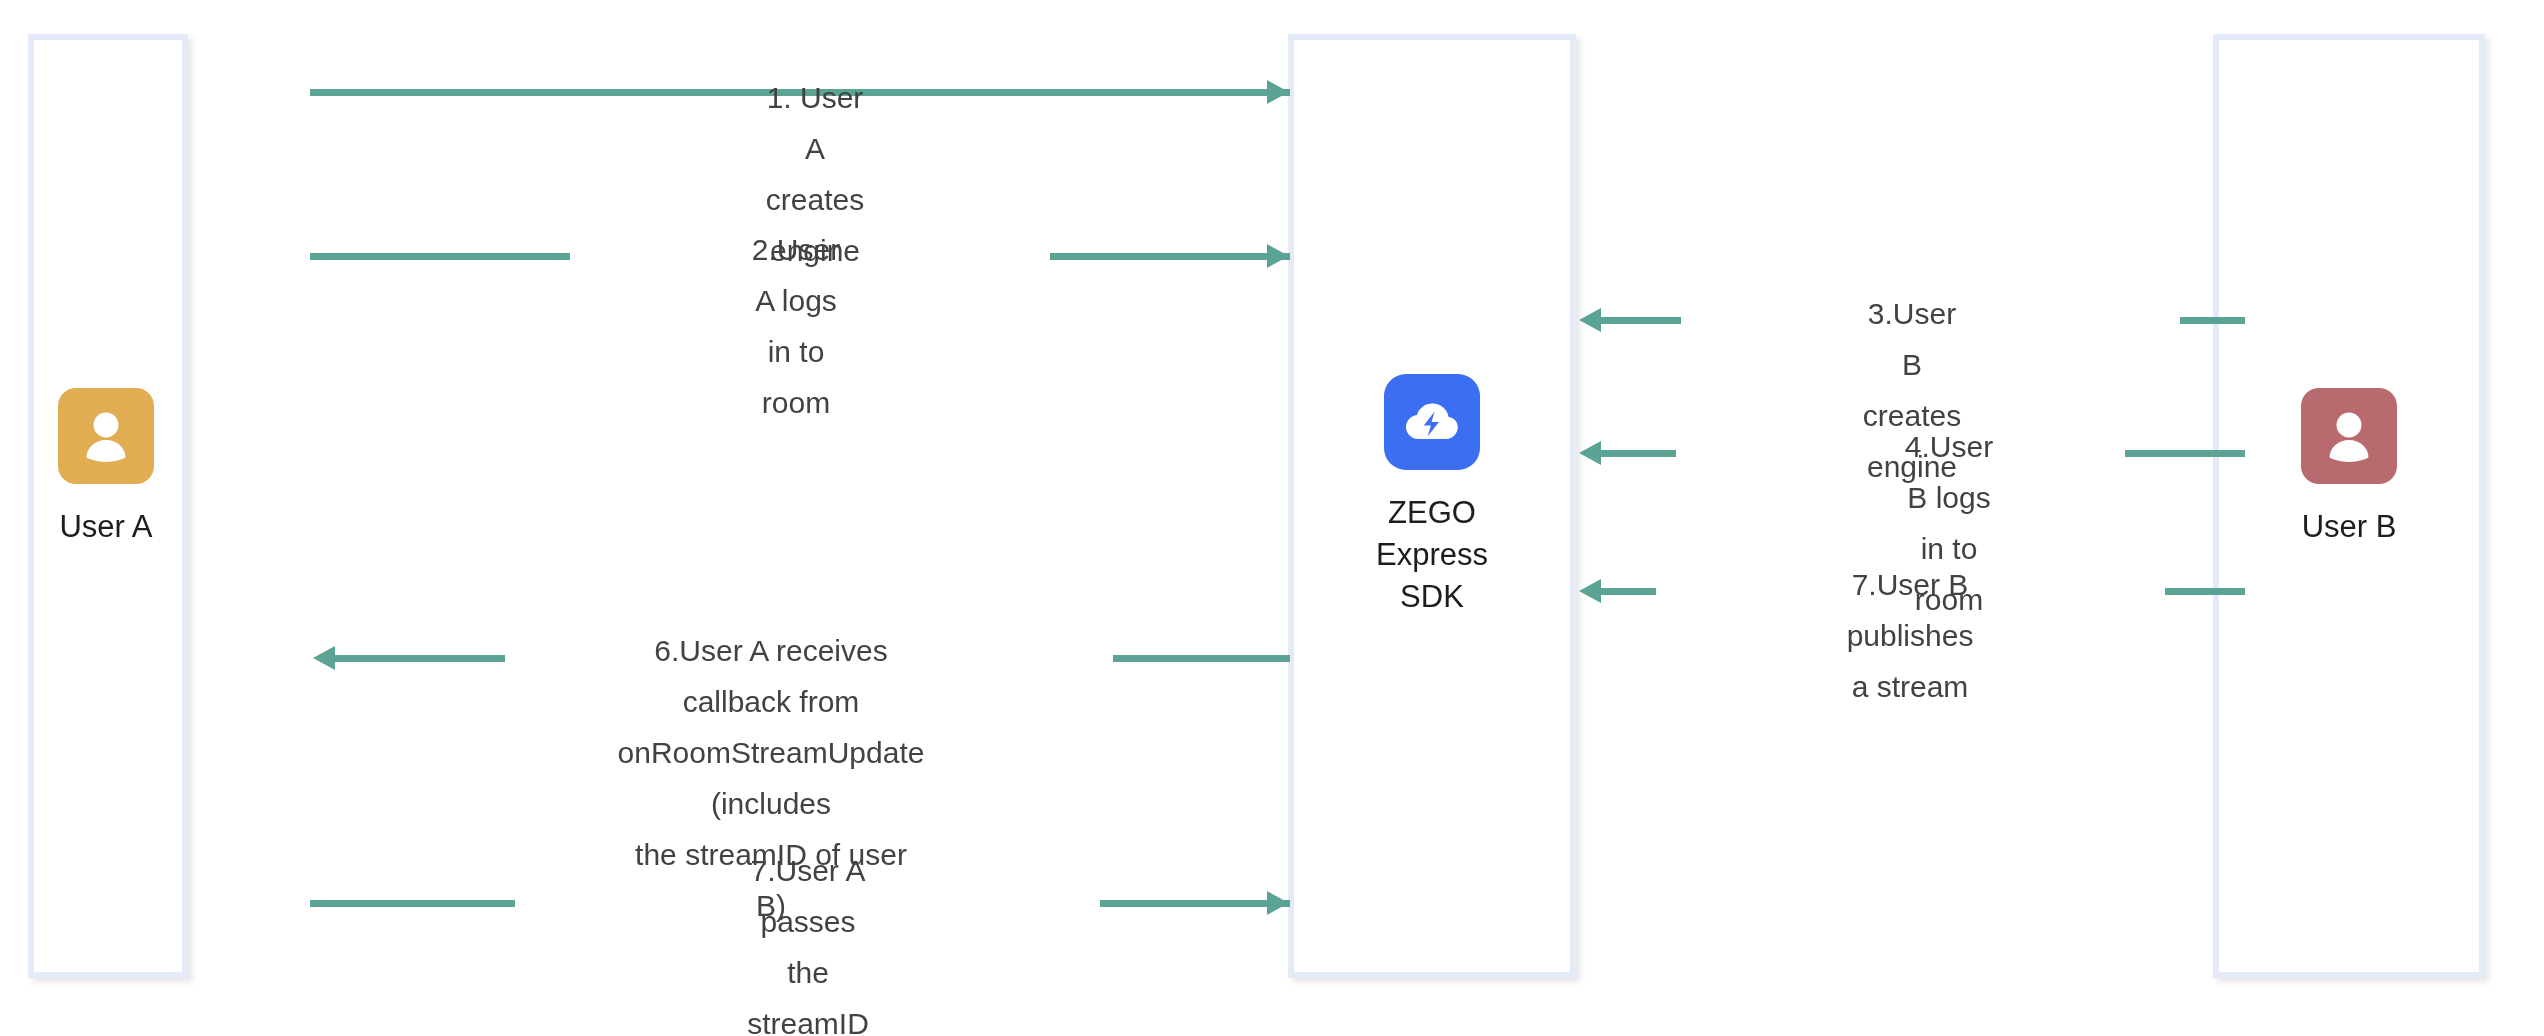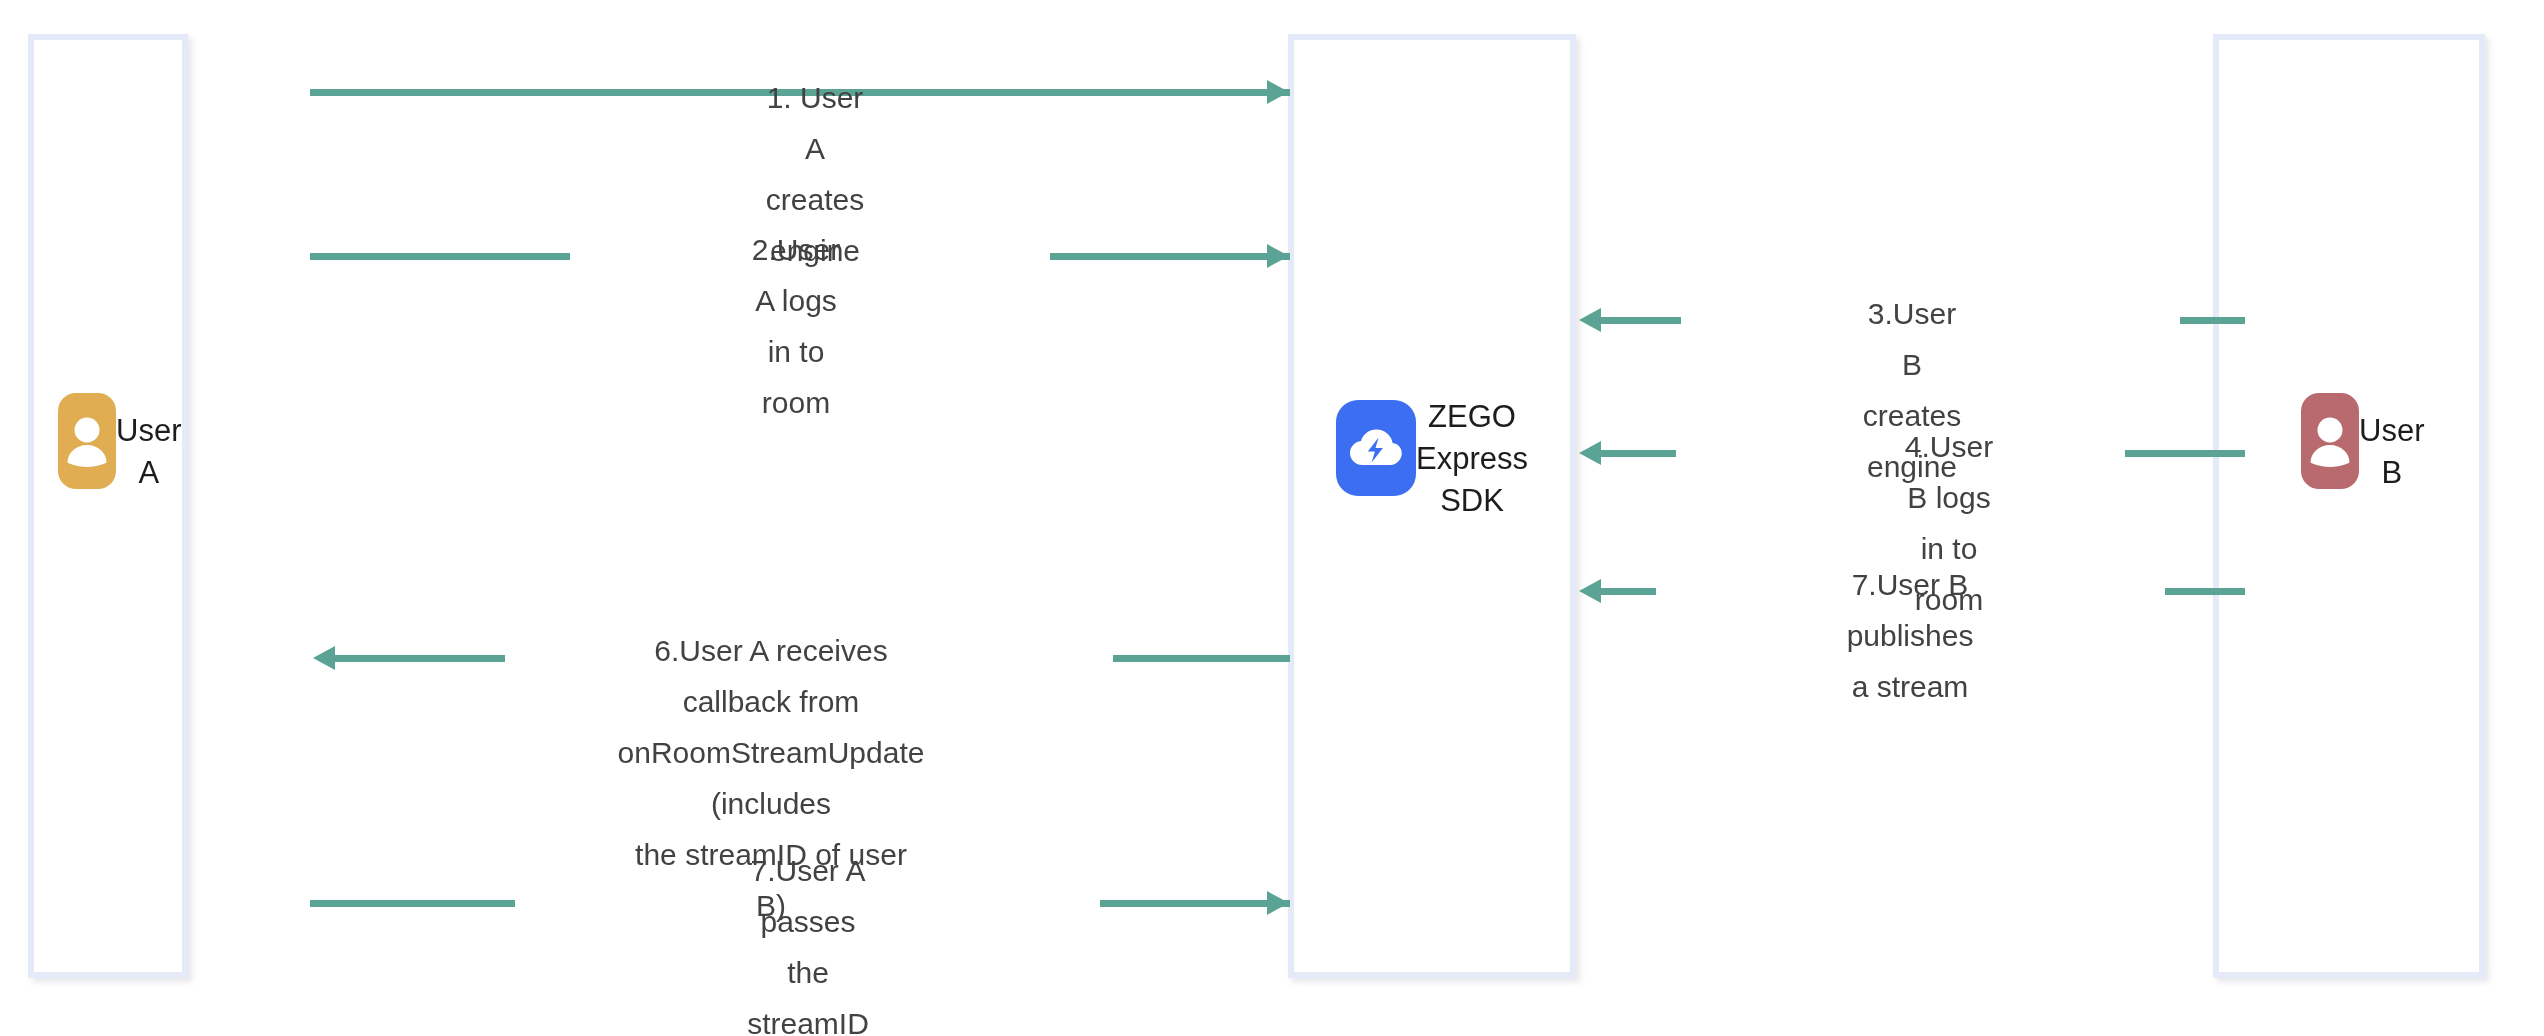--- a/index.html
+++ b/index.html
@@ -9,21 +9,21 @@
   .stage{position:absolute;left:0;top:0;width:2544px;height:1036px;}
 
   
   .column{position:absolute;background:#ffffff;border:6px solid #e4eaf8;
           box-sizing:border-box;box-shadow:4px 4px 6px rgba(120,120,140,.18);}
   #col-a{left:28px;top:34px;width:160px;height:944px;}
   #col-sdk{left:1288px;top:34px;width:288px;height:944px;}
   #col-b{left:2213px;top:34px;width:272px;height:944px;}
 
   
-  .node{position:absolute;display:flex;flex-direction:row;align-items:center;}
+  .node{position:absolute;display:flex;flex-direction:column;align-items:center;}
   .badge{width:96px;height:96px;border-radius:18px;display:flex;
          align-items:center;justify-content:center;}
   .badge.amber{background:#e0ad52;}
   .badge.rose{background:#b96a6e;}
   .badge.blue{background:#3b6ef0;border-radius:22px;}
   .caption{margin-top:22px;font-size:31px;color:#1d1d1f;line-height:42px;
            text-align:center;white-space:pre-line;}
 
   #node-a{left:58px;top:388px;width:96px;}
   #node-b{left:2301px;top:388px;width:96px;}

